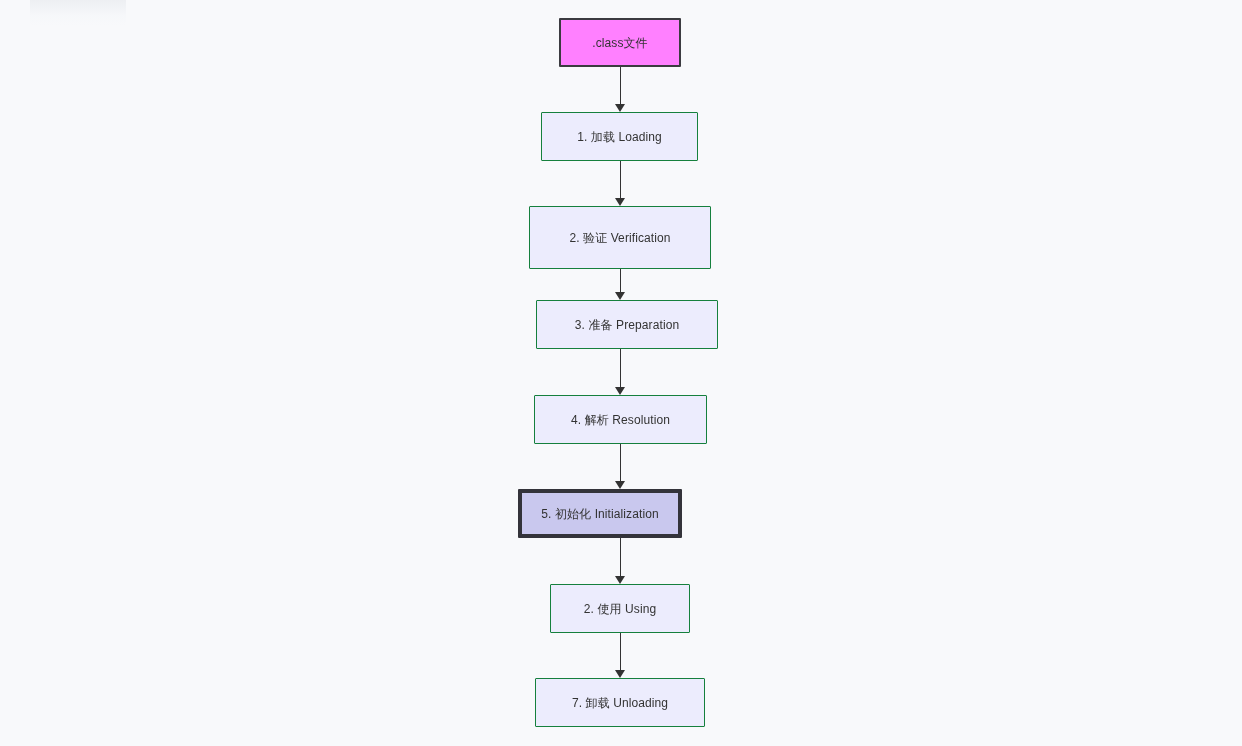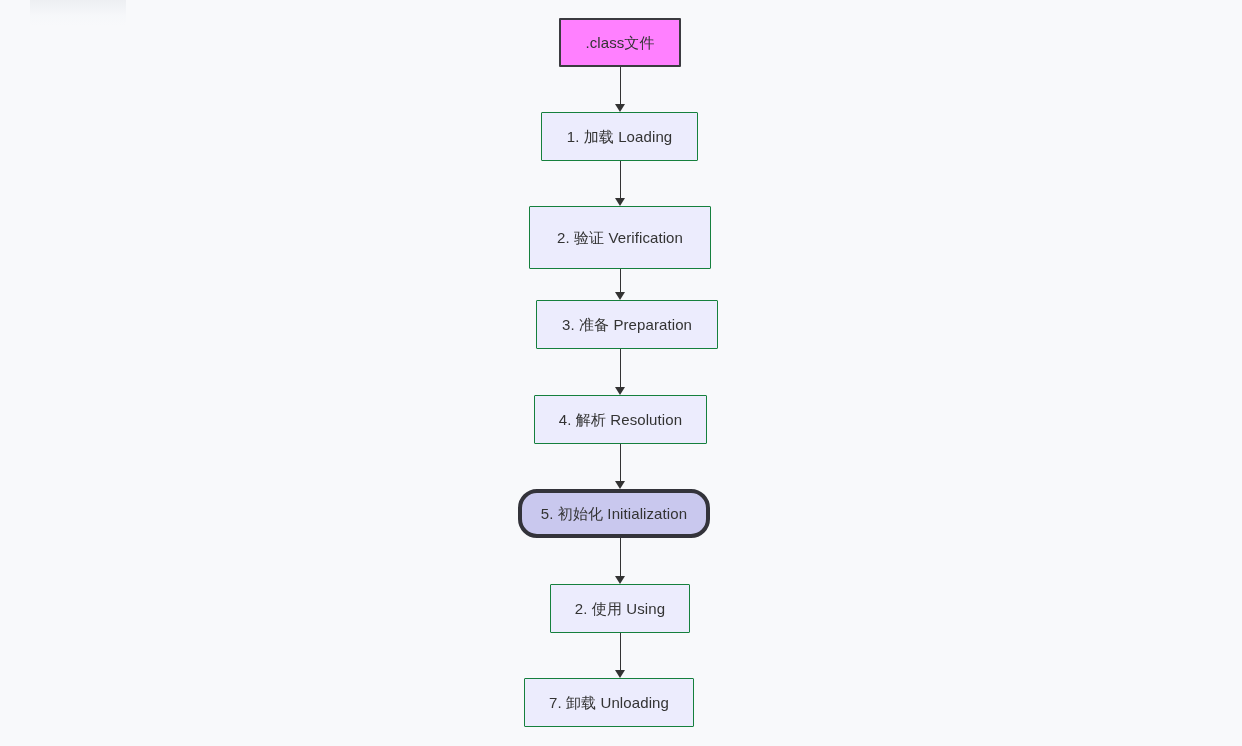--- a/index.html
+++ b/index.html
@@ -34,21 +34,21 @@
     border-radius: 0 0 4px 4px;
     pointer-events: none;
   }
 
   .node {
     position: absolute;
     box-sizing: border-box;
     display: flex;
     align-items: center;
     justify-content: center;
-    font-size: 15px;
+    font-size: 12px;
     color: #333333;
     letter-spacing: 0.1px;
     white-space: nowrap;
     line-height: 1;
   }
 
   .node.standard {
     background: #ececfd;
     border: 1px solid #15803d;
     border-radius: 1px;
@@ -128,22 +128,22 @@
     </div>
     <div class="node standard" style="left: 529px; top: 206px; width: 182px; height: 63px;">
       <span>2. 验证 Verification</span>
     </div>
     <div class="node standard" style="left: 536px; top: 300px; width: 182px; height: 49px;">
       <span>3. 准备 Preparation</span>
     </div>
     <div class="node standard" style="left: 534px; top: 395px; width: 173px; height: 49px; justify-content: center;">
       <span>4. 解析 Resolution</span>
     </div>
-    <div class="node highlight" style="left: 518px; top: 489px; width: 192px; height: 49px; border-radius: 19px;">
+    <div class="node highlight" style="left: 518px; top: 489px; width: 164px; height: 49px;">
       <span>5. 初始化 Initialization</span>
     </div>
     <div class="node standard" style="left: 550px; top: 584px; width: 140px; height: 49px;">
       <span>2. 使用 Using</span>
     </div>
-    <div class="node standard" style="left: 524px; top: 678px; width: 170px; height: 49px;">
+    <div class="node standard" style="left: 535px; top: 678px; width: 170px; height: 49px;">
       <span>7. 卸载 Unloading</span>
     </div>
   </div>
 
 </body></html>

